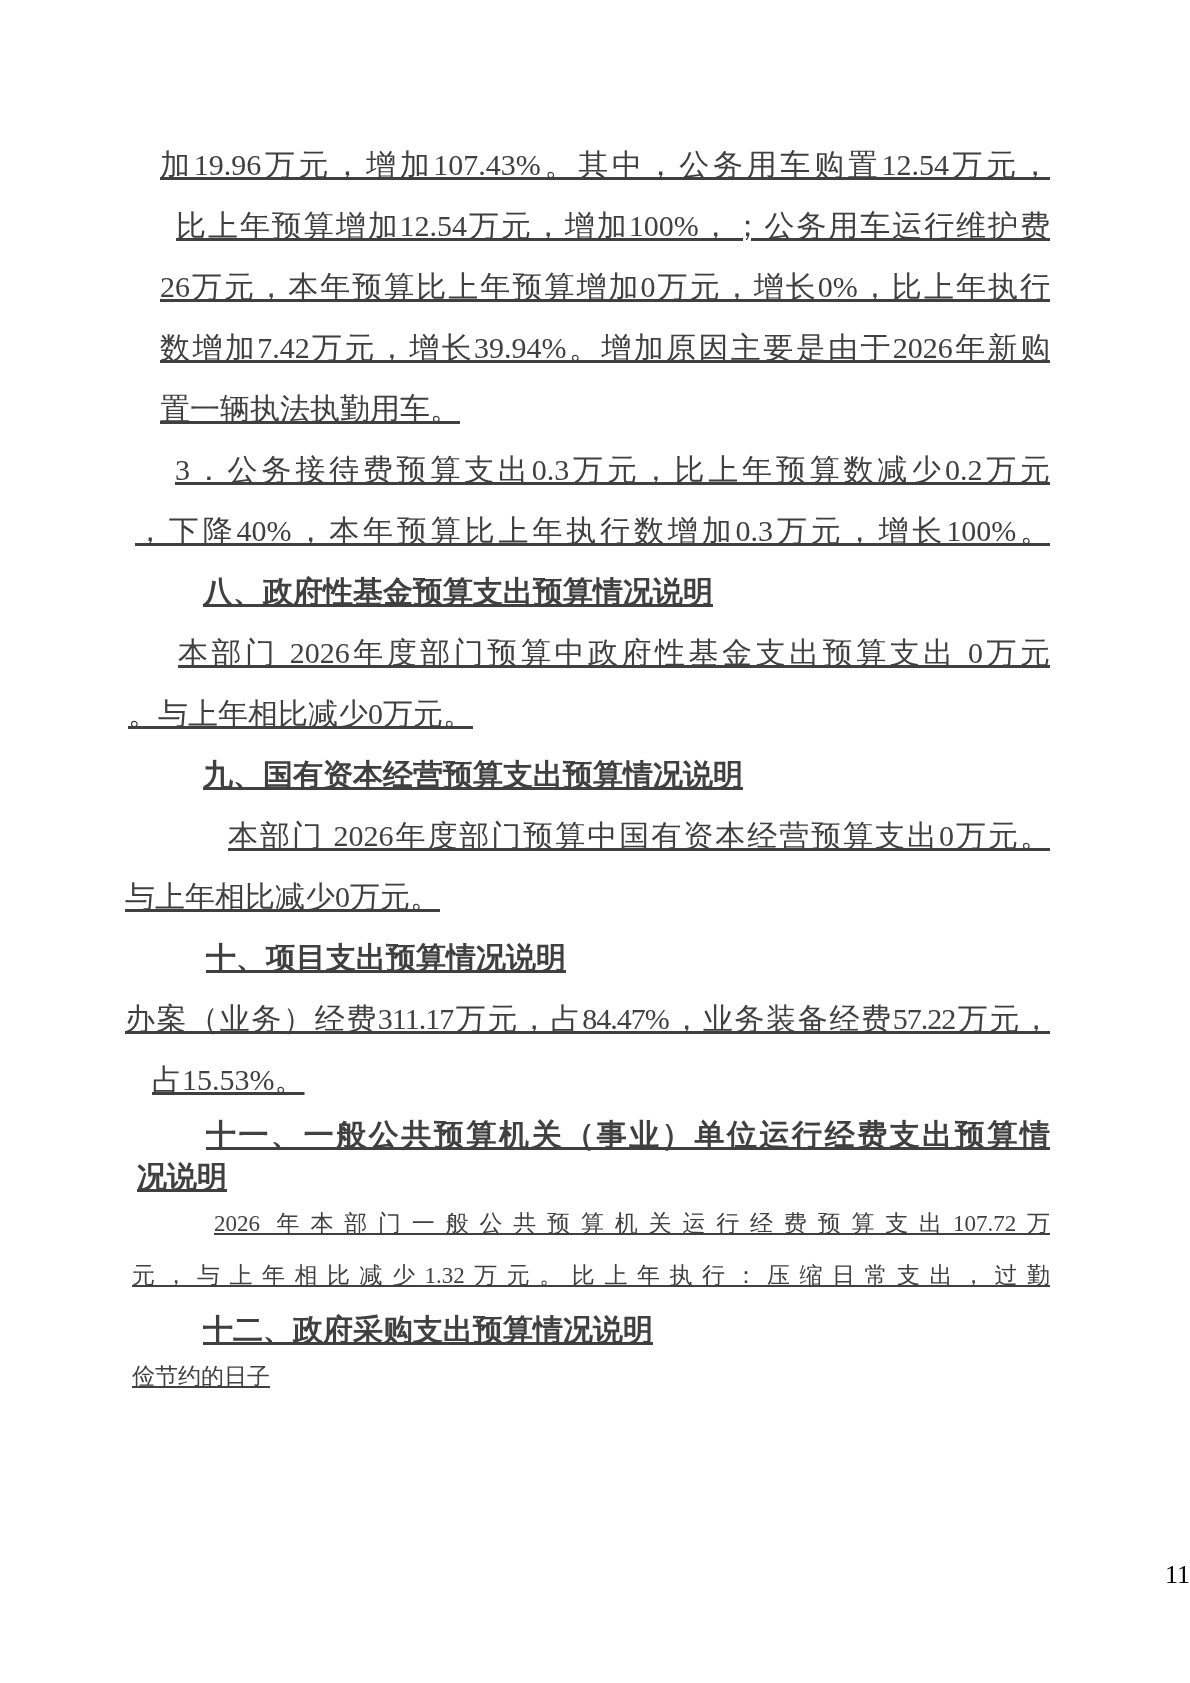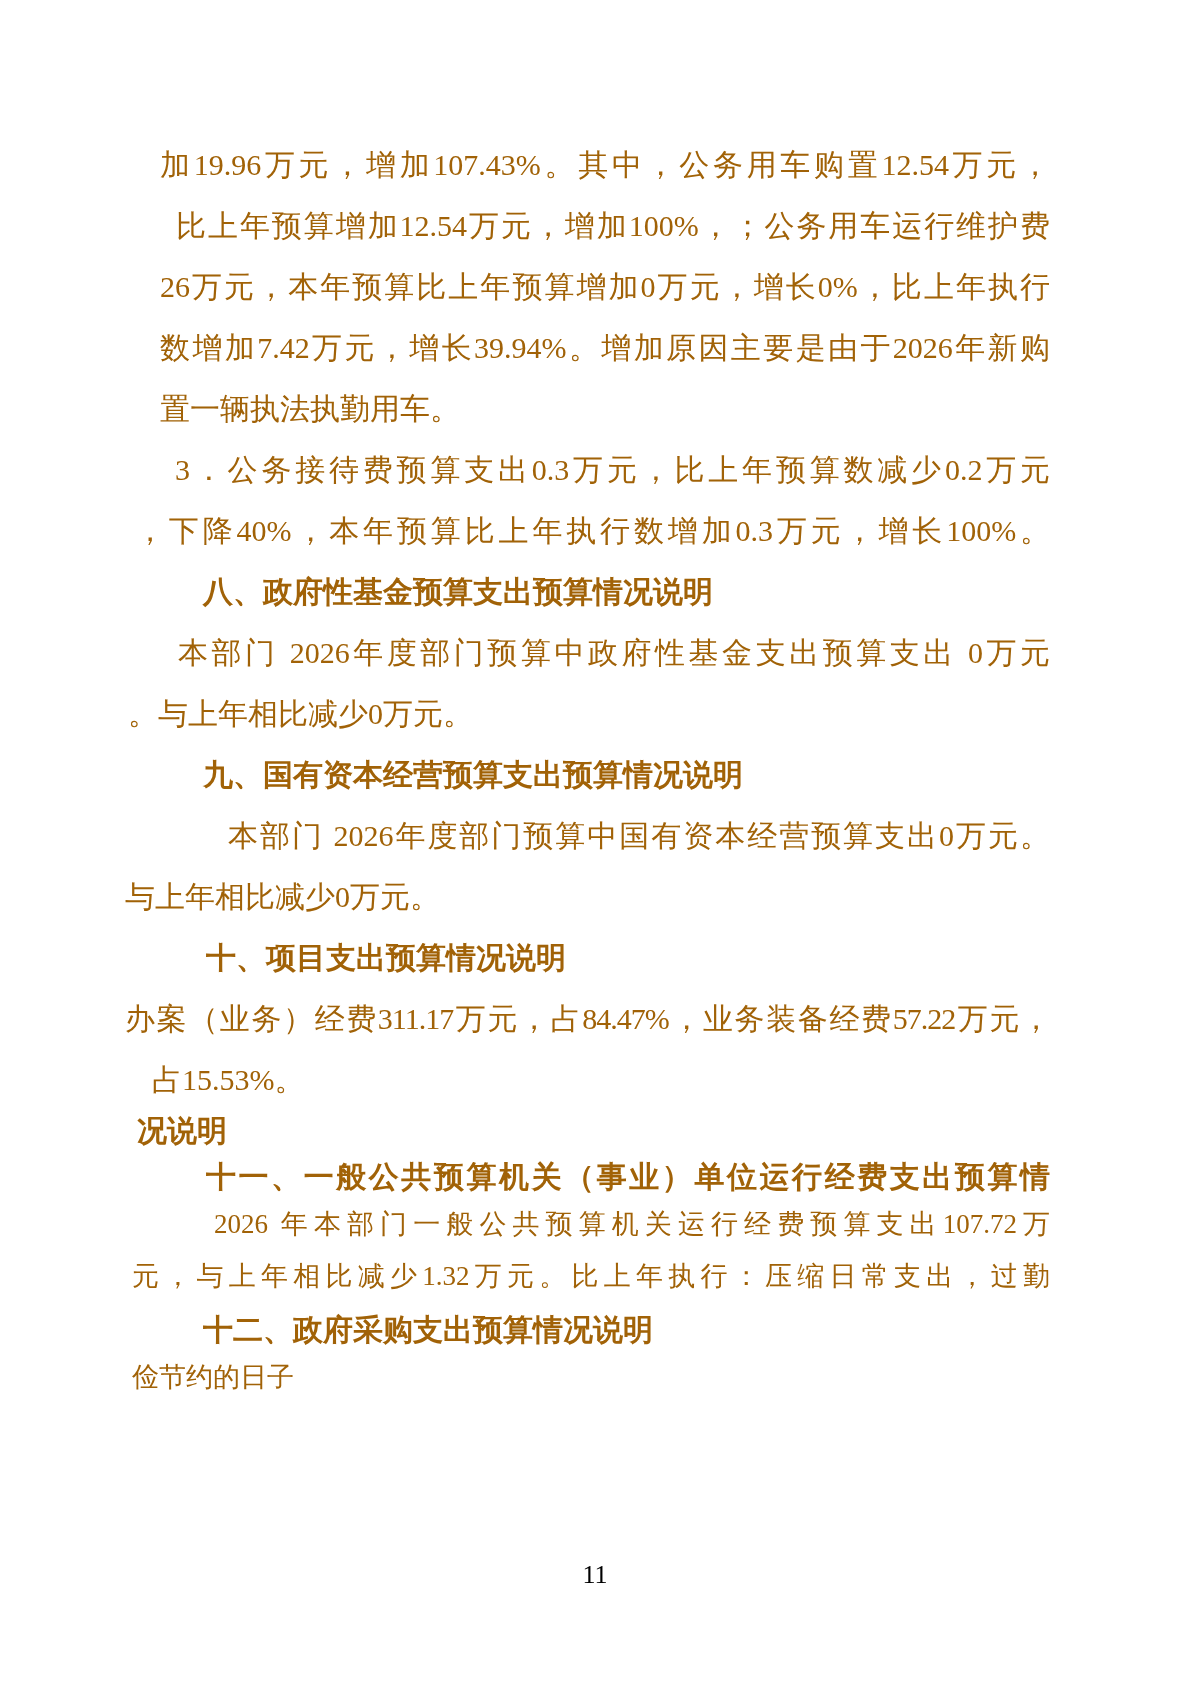--- a/index.html
+++ b/index.html
@@ -12,44 +12,45 @@
     box-sizing: border-box;
     padding: 134px 140px 0 140px;
     color: #000;
   }
   
   .l {
     white-space: nowrap;
     font-family: "Liberation Serif", serif;
     font-size: 30px;
     line-height: 61px;
-    color: #a16207;
+    color: #404040;
+    text-decoration: underline;
   }
   
   .j {
     text-align: justify;
     text-align-last: justify;
     -moz-text-align-last: justify;
   }
   
   .b {
     font-family: "Liberation Sans", sans-serif;
     font-weight: 700;
   }
   
   .t { line-height: 42px; }
   
-  .s { font-size: 27px; line-height: 52px; }
+  .s { font-size: 23px; line-height: 52px; }
   
   .ls { letter-spacing: -1px; }
   .footer {
     position: absolute;
     left: 0; right: 0;
     top: 1560px;
-    text-align: center;
+    text-align: right;
     font-family: "Liberation Serif", serif;
     font-size: 26px;
     line-height: 30px;
     color: #000;
   }
 </style>
 </head>
 <body>
 
 <div class="page">
@@ -63,21 +64,21 @@
   <div class="l j" style="margin-left:-5px">，下降40%，本年预算比上年执行数增加0.3万元，增长100%。</div>
   <div class="l b" style="margin-left:63px">八、政府性基金预算支出预算情况说明</div>
   <div class="l j" style="margin-left:38px">本部门 2026年度部门预算中政府性基金支出预算支出 0万元</div>
   <div class="l" style="margin-left:-12px">。与上年相比减少0万元。</div>
   <div class="l b" style="margin-left:63px">九、国有资本经营预算支出预算情况说明</div>
   <div class="l j" style="margin-left:88px">本部门 2026年度部门预算中国有资本经营预算支出0万元。</div>
   <div class="l" style="margin-left:-15px">与上年相比减少0万元。</div>
   <div class="l b" style="margin-left:66px">十、项目支出预算情况说明</div>
   <div class="l j ls" style="margin-left:-15px">办案（业务）经费311.17万元，占84.47%，业务装备经费57.22万元，</div>
   <div class="l" style="margin-left:12px">占15.53%。</div>
+  <div class="l b t j" style="margin-left:66px; margin-top:4px">十一、一般公共预算机关（事业）单位运行经费支出预算情</div>
   <div class="l b t" style="margin-left:-3px">况说明</div>
-  <div class="l b t j" style="margin-left:66px; margin-top:4px">十一、一般公共预算机关（事业）单位运行经费支出预算情</div>
   <div class="l s j" style="margin-left:74px">2026 年本部门一般公共预算机关运行经费预算支出107.72万</div>
   <div class="l s j" style="margin-left:-8px">元，与上年相比减少1.32万元。比上年执行：压缩日常支出，过勤</div>
   <div class="l b t" style="margin-left:63px; margin-top:7px">十二、政府采购支出预算情况说明</div>
   <div class="l s" style="margin-left:-8px">俭节约的日子</div>
 
   <div class="footer">11</div>
 </div>
 
 </body></html>

